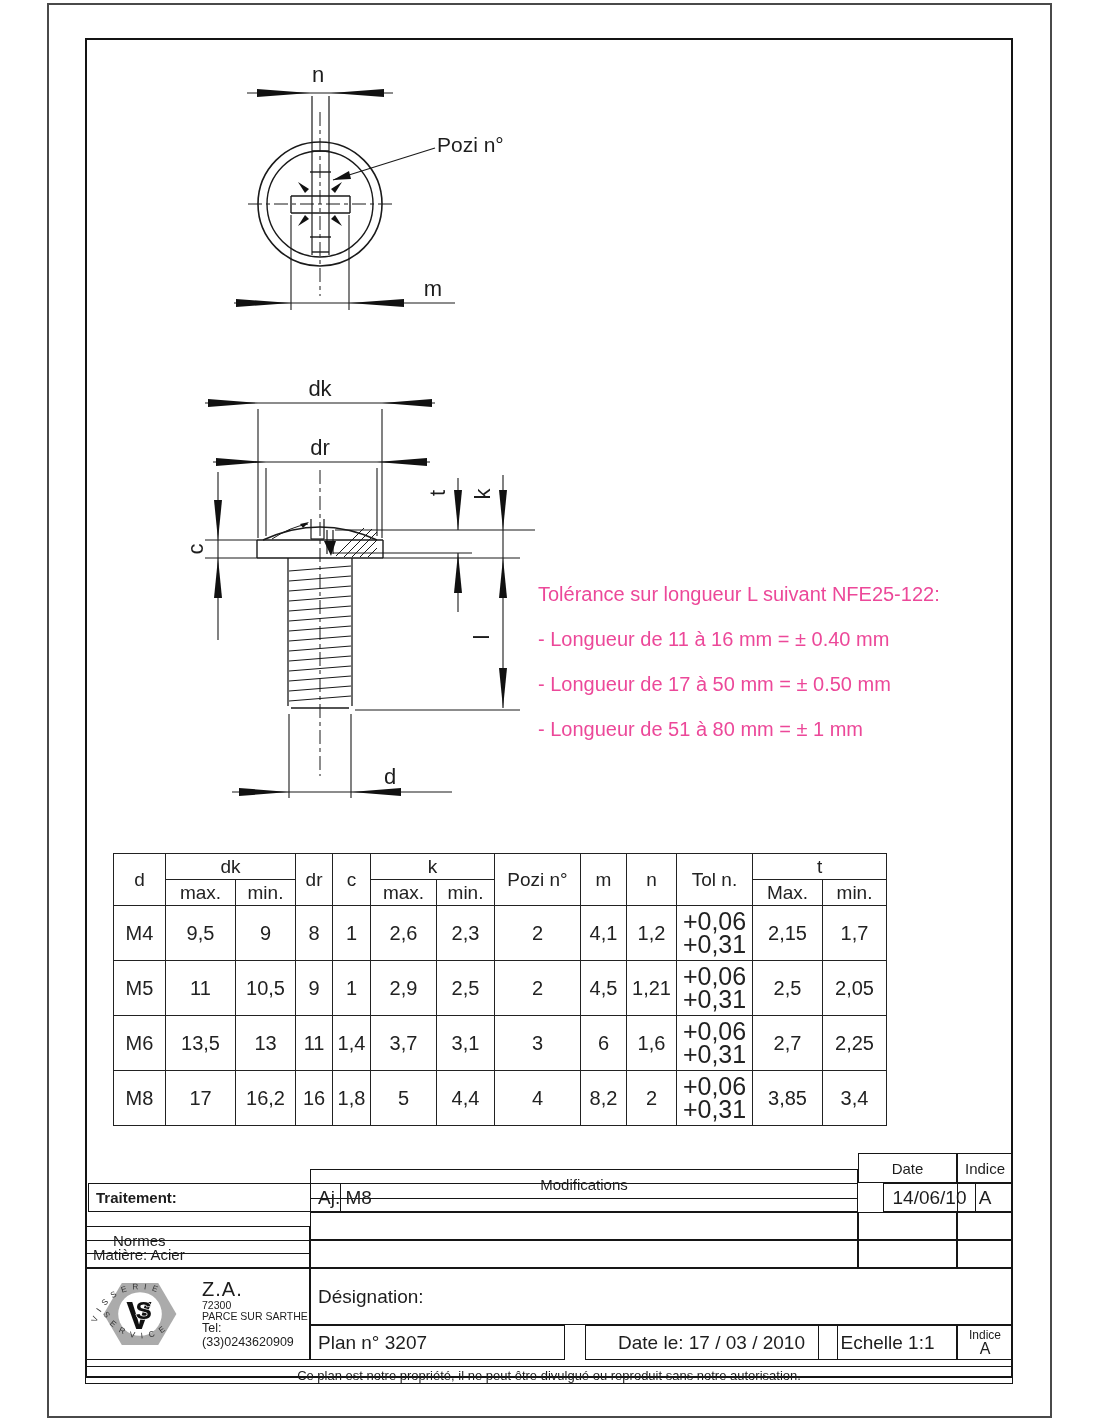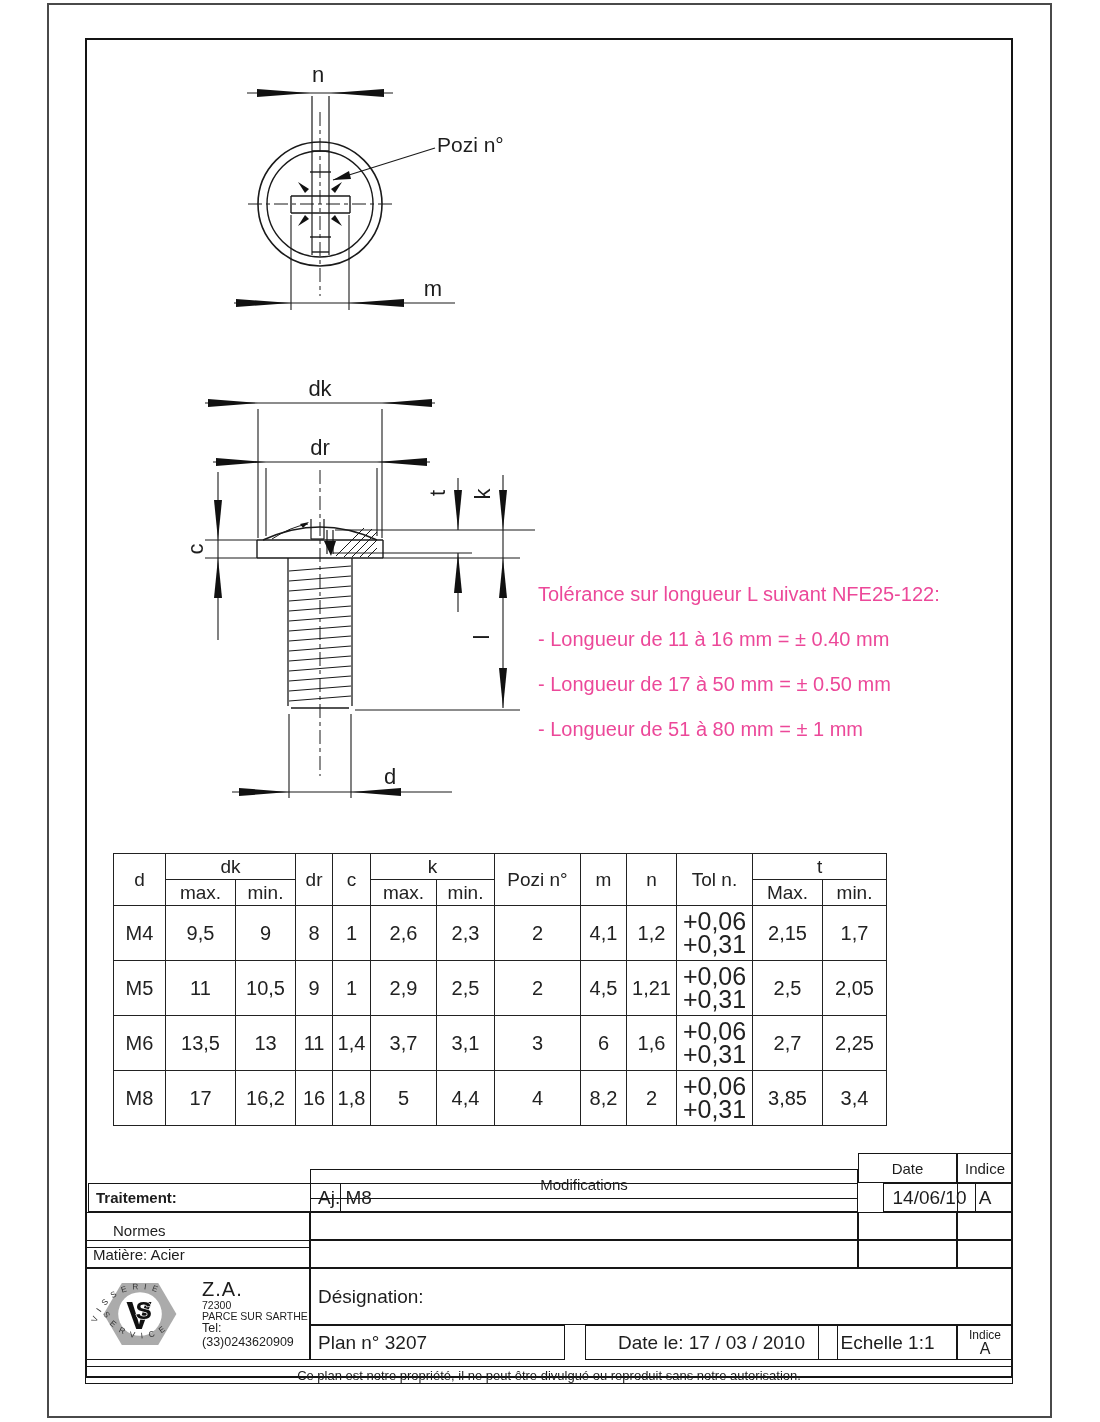--- a/index.html
+++ b/index.html
@@ -327,21 +327,21 @@
 
     <div class="tb center" style="left:225px;top:0;width:548px;height:30px;margin-top:16px;">Modifications</div>
     <div class="tb center" style="left:773px;top:0;width:99px;height:30px;">Date</div>
     <div class="tb center" style="left:872px;top:0;width:56px;height:30px;">Indice</div>
 
     <div class="tb pad" style="left:3px;top:30px;width:253px;height:29px;font-weight:bold;">Traitement:</div>
     <div class="tb pad big" style="left:225px;top:30px;width:548px;height:29px;">Aj. M8</div>
     <div class="tb center big" style="left:798px;top:30px;width:93px;height:29px;">14/06/10</div>
     <div class="tb center big" style="left:872px;top:30px;width:56px;height:29px;">A</div>
 
-    <div class="tb pad" style="left:0;top:59px;width:225px;height:36px;padding-left:27px;">Normes</div>
+    <div class="tb pad" style="left:0;top:73px;width:225px;height:28px;padding-left:27px;">Normes</div>
     <div class="tb" style="left:225px;top:59px;width:548px;height:28px;"></div>
     <div class="tb" style="left:773px;top:59px;width:99px;height:28px;"></div>
     <div class="tb" style="left:872px;top:59px;width:56px;height:28px;"></div>
 
     <div class="tb pad" style="left:0;top:87px;width:225px;height:28px;">Matière: Acier</div>
     <div class="tb" style="left:225px;top:87px;width:548px;height:28px;"></div>
     <div class="tb" style="left:773px;top:87px;width:99px;height:28px;"></div>
     <div class="tb" style="left:872px;top:87px;width:56px;height:28px;"></div>
 
     <div class="tb" id="logo-cell" style="left:0;top:115px;width:225px;height:92px;">

